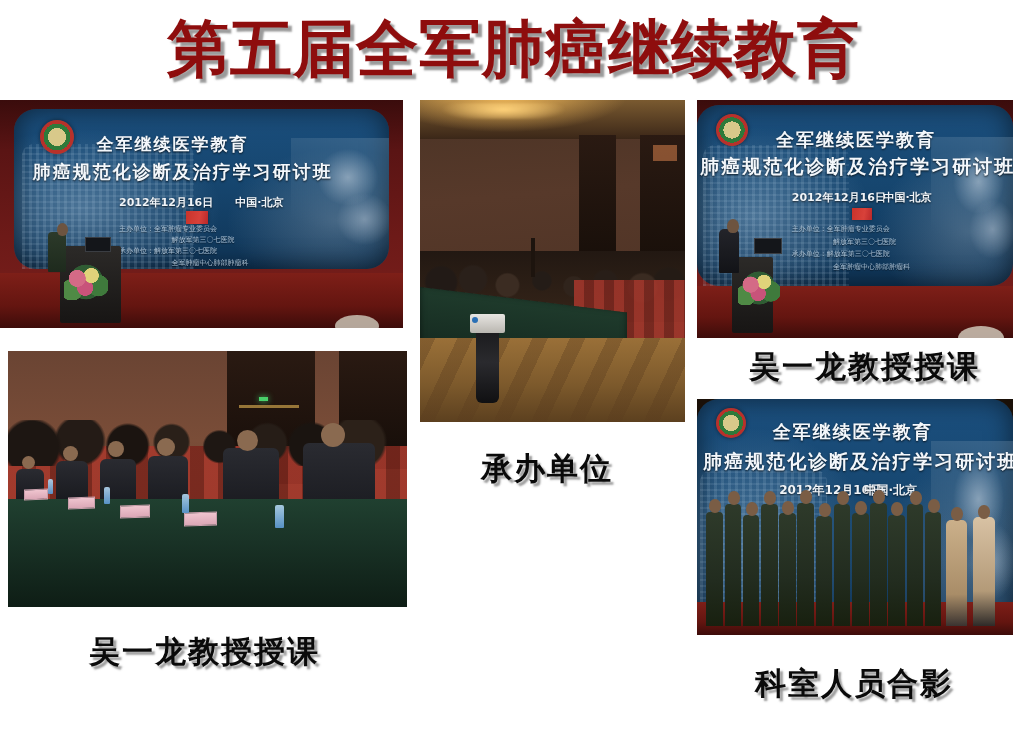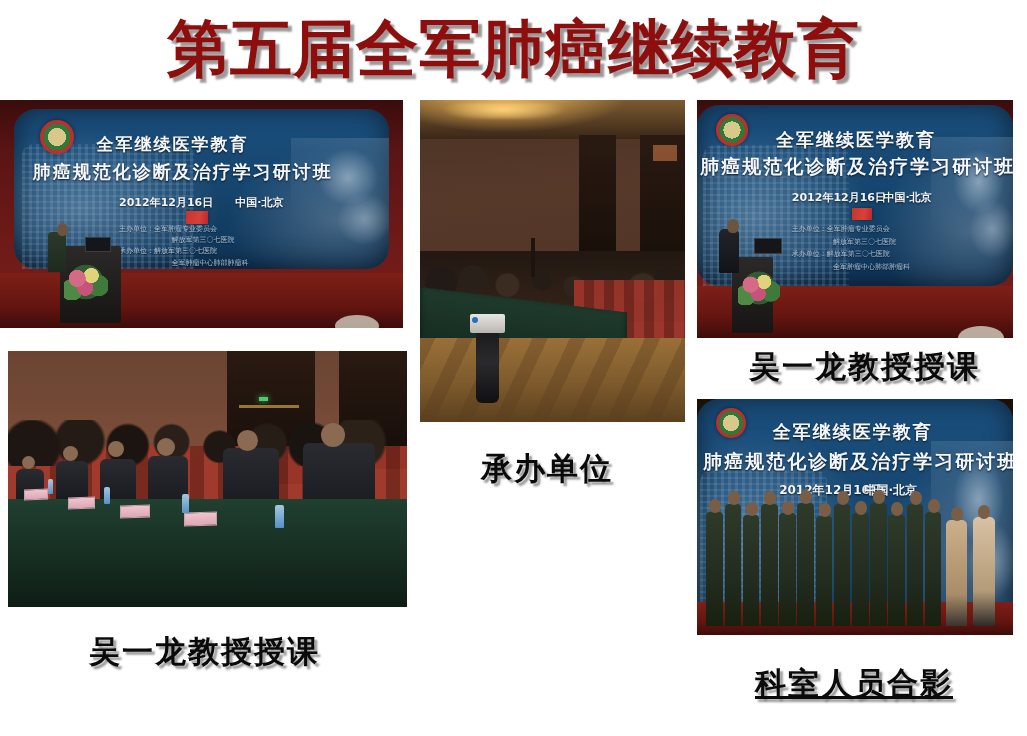--- a/index.html
+++ b/index.html
@@ -481,13 +481,13 @@
     <div class="soldier-head" style="left:90.5%;bottom:81%;width:12px;height:14px;"></div>
   </div>
 </div>
 
 <div class="caption" style="left:481px; top:450px;">承办单位</div>
 
 <div class="caption" style="left:749px; top:348px;">吴一龙教授授课</div>
 
 <div class="caption" style="left:89px; top:633px;">吴一龙教授授课</div>
 
-<div class="caption" style="left:755px; top:665px;text-decoration:underline;">科室人员合影</div>
+<div class="caption" style="left:755px; top:665px;">科室人员合影</div>
 
 </body></html>

